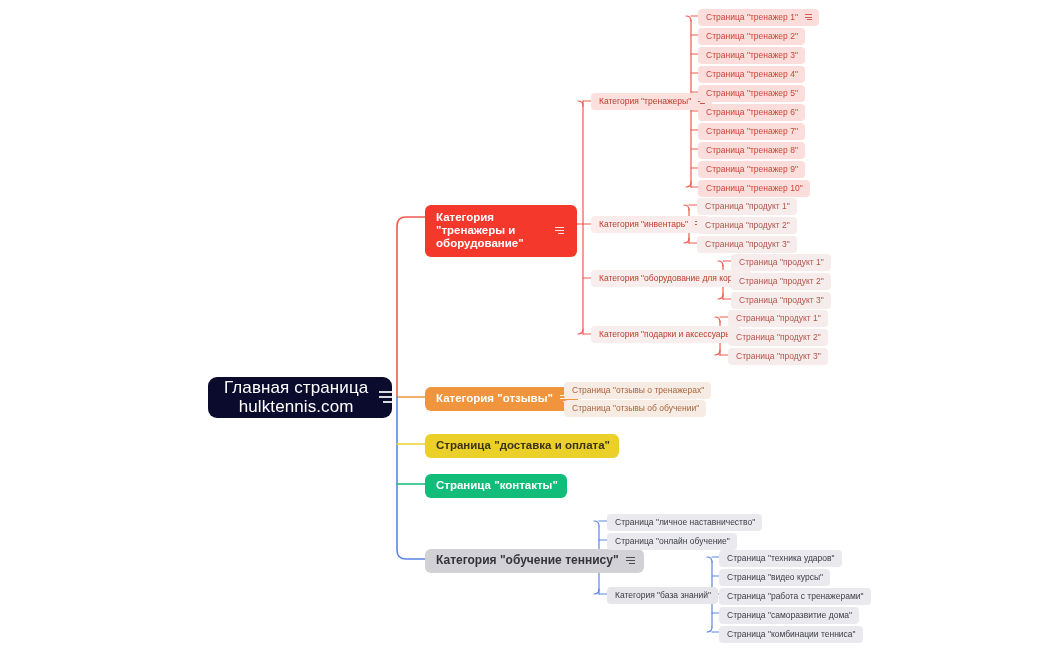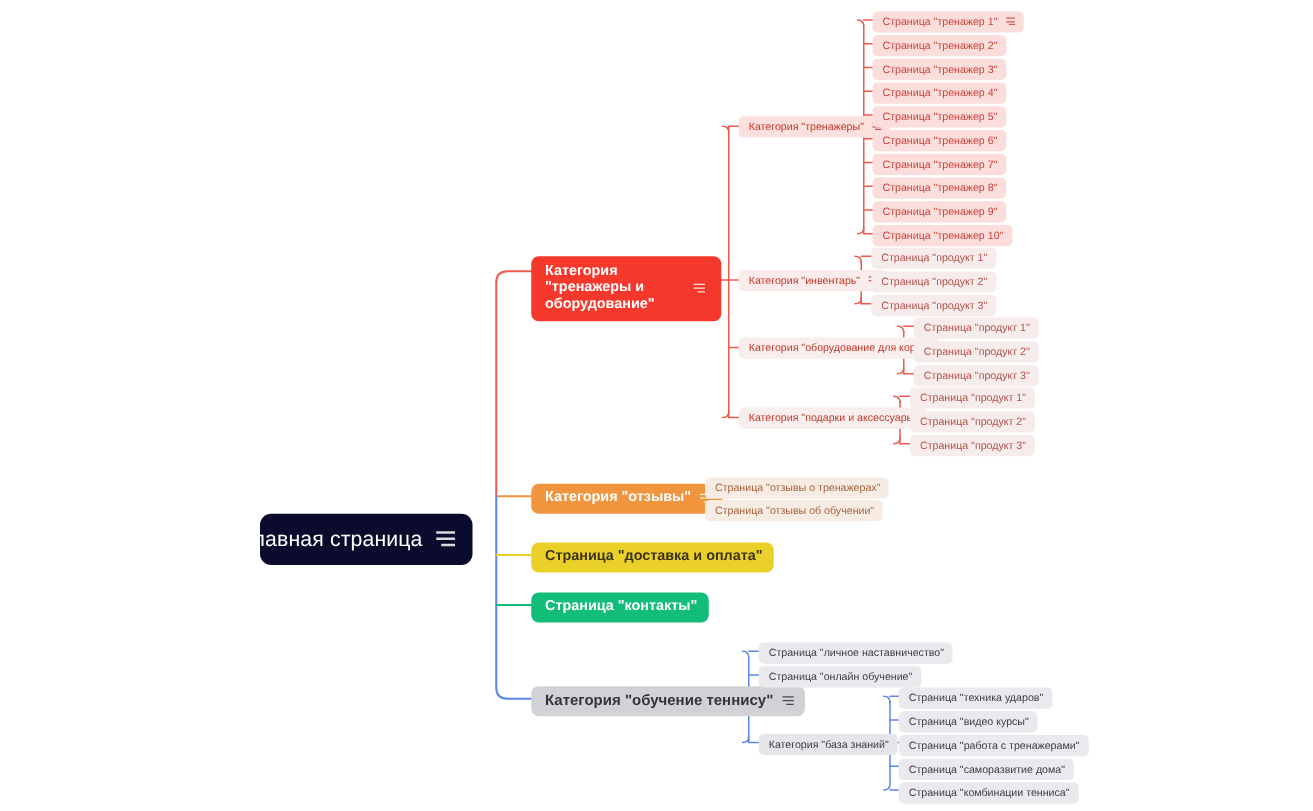--- a/index.html
+++ b/index.html
@@ -200,23 +200,24 @@
       <path d="M707,557 Q712,557 712,562" stroke="#5b86e5"></path>
       <path d="M707,632 Q712,632 712,627" stroke="#5b86e5"></path>
       <path d="M712,557 L719,557" stroke="#5b86e5"></path>
       <path d="M712,576 L719,576" stroke="#5b86e5"></path>
       <path d="M712,594 L719,594" stroke="#5b86e5"></path>
       <path d="M712,613 L719,613" stroke="#5b86e5"></path>
       <path d="M712,632 L719,632" stroke="#5b86e5"></path>
     </g>
   </svg>
 
-  <div class="node root" style="left:208px; top:377px; width:170px; height:41px; justify-content:flex-end;margin-top:34px;">
+  <div class="node root" style="left:208px; top:377px; width:184px; height:41px; justify-content:flex-start;">
     <div class="label">
       <span>Главная страница</span>
+      <span class="l2">hulktennis.com</span>
     </div>
     <span class="burger big">
         <i></i>
         <i></i>
         <i></i>
       </span>
   </div>
 
   <div class="node lvl1 twoline" style="left:425px; top:205px; width:152px; background:#f5382c;">
     <div style="white-space:normal; width:112px;">

